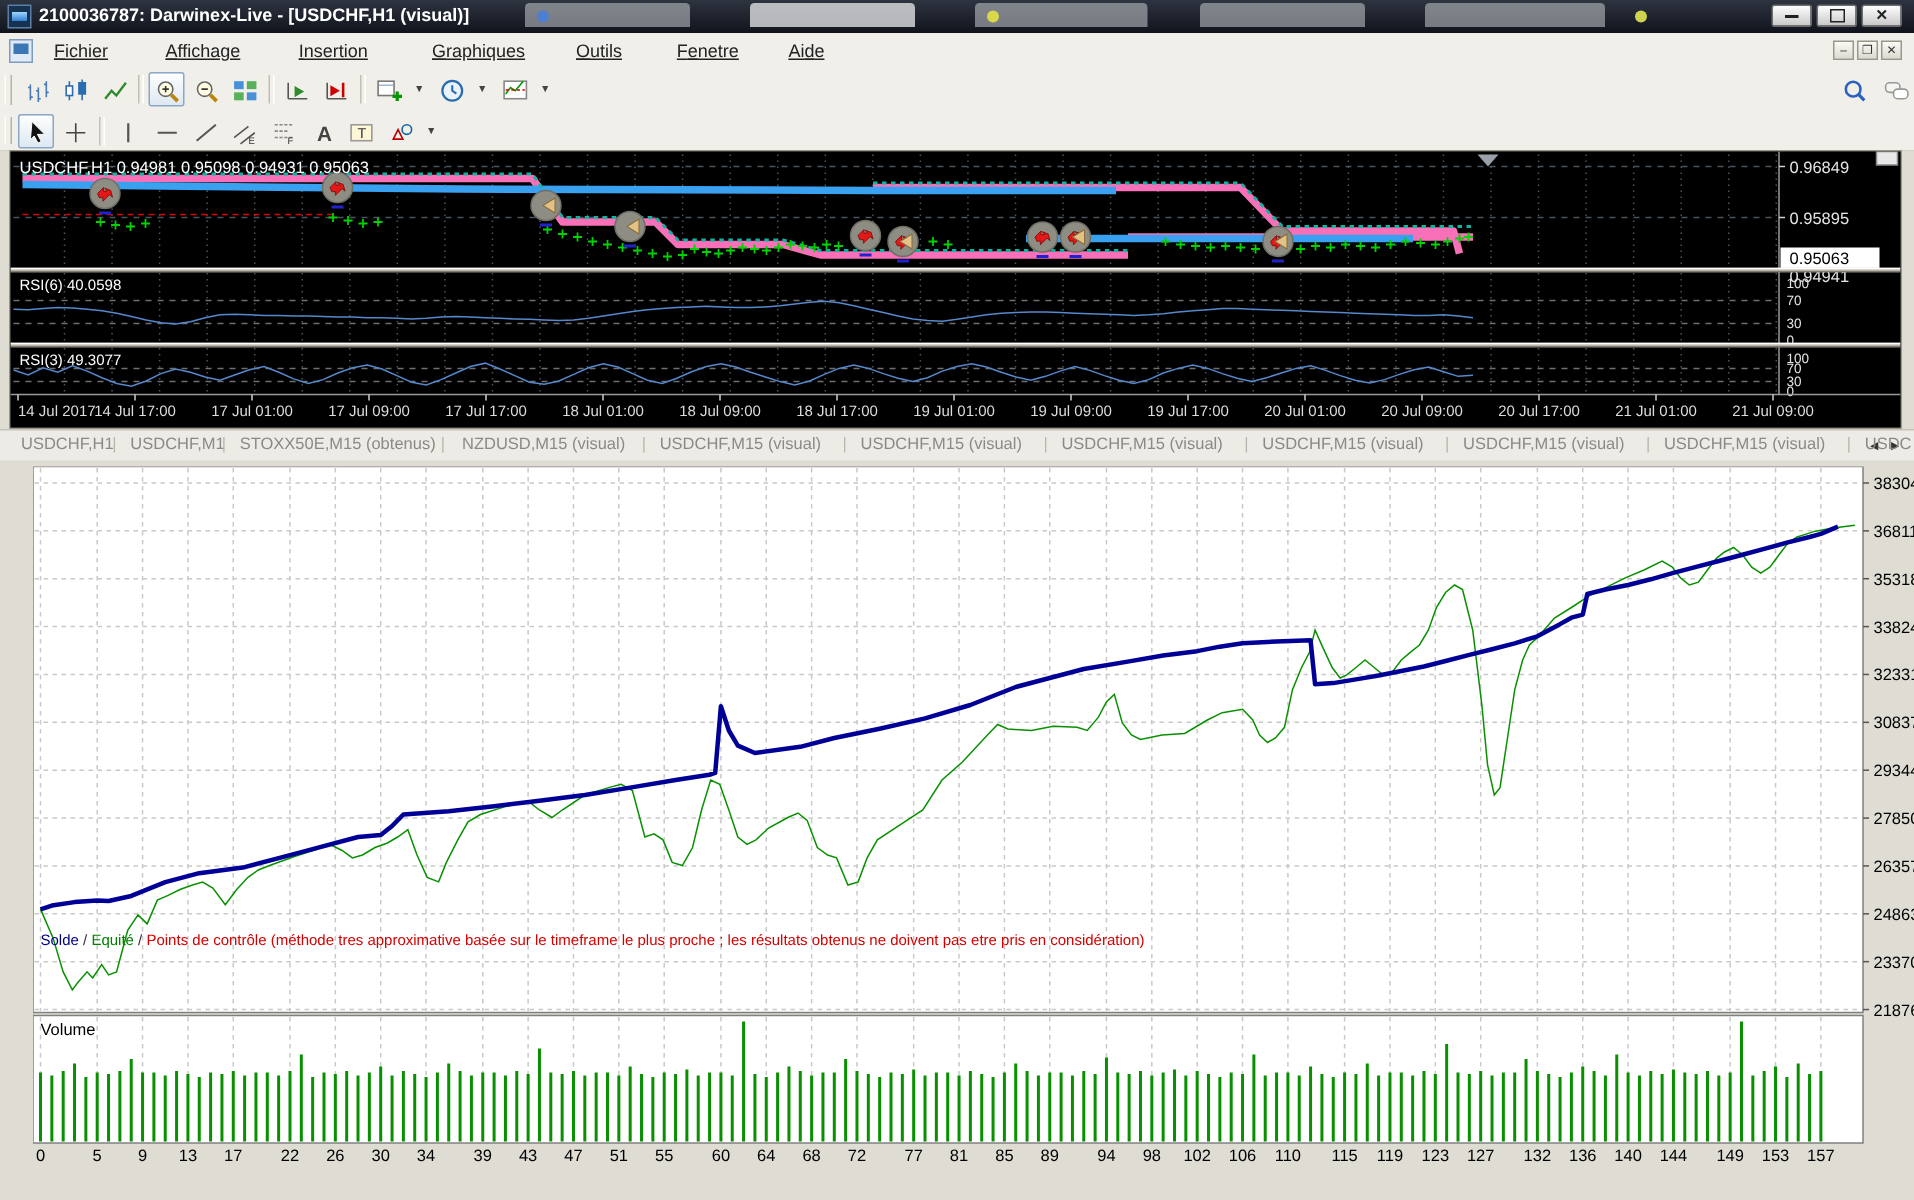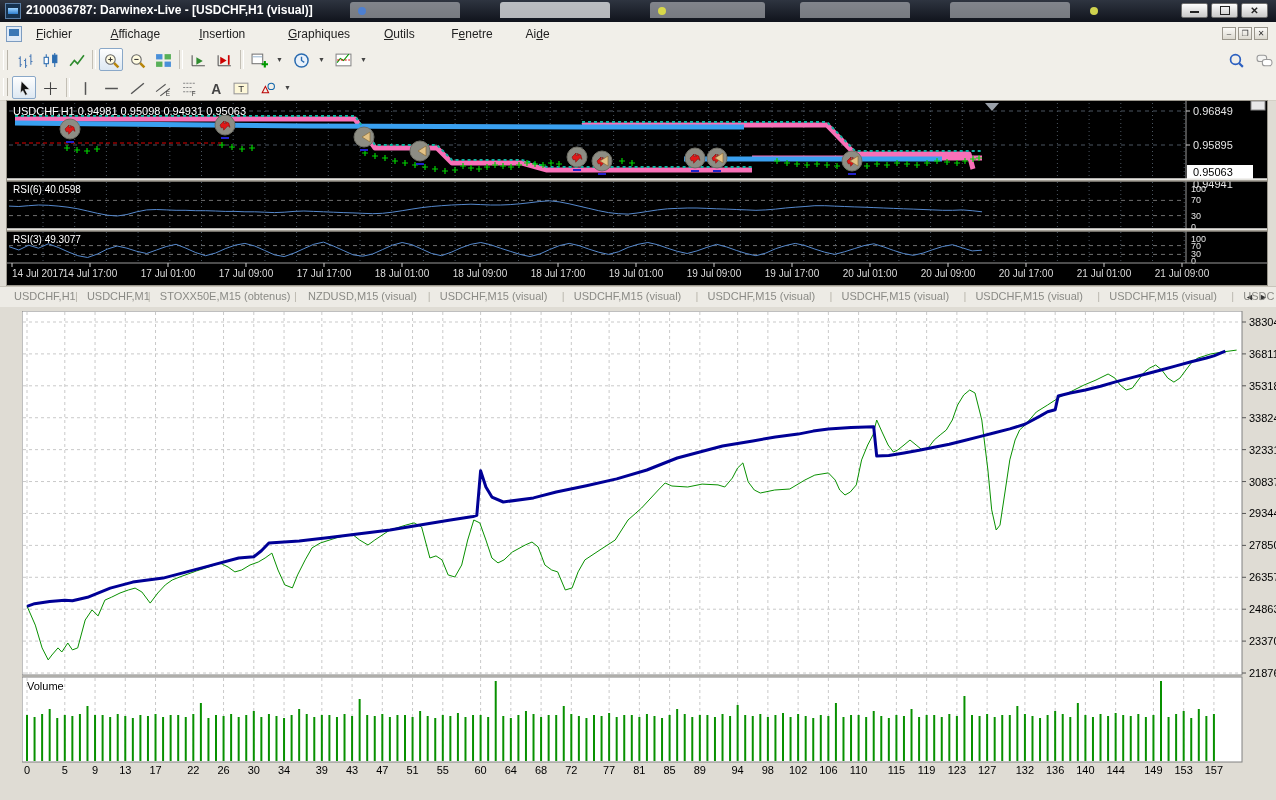--- a/index.html
+++ b/index.html
@@ -20,21 +20,21 @@
     background:linear-gradient(#fdfdfd,#c9c9c9);color:#222;font-size:10px;line-height:13px;
     text-align:center;box-sizing:border-box;}
   .wbtn .minbar{display:inline-block;width:9px;height:2px;background:#222;margin-bottom:1px;}
   .wbtn .maxbox{display:inline-block;width:8px;height:7px;border:1.5px solid #222;margin-top:2px;}
   
   #menubar{position:absolute;left:0;top:22px;width:1276px;height:24px;background:#f1efe9;
     border-bottom:1px solid #d4d0c6;font-size:12px;color:#222;}
   .menu-ico{position:absolute;left:6px;top:4px;width:16px;height:16px;background:#dfeaf6;
     border:1px solid #7d9cc0;box-sizing:border-box;}
   .menu-ico i{position:absolute;left:2px;top:2px;width:10px;height:7px;background:#3a77b5;}
-  .menu-item{position:absolute;top:4px;padding:1px 6px;cursor:default;}
+  .menu-item{position:absolute;top:4px;padding:1px 6px;cursor:default;text-decoration:underline;}
   .menu-item u{text-decoration:underline;}
   .cbtn{position:absolute;top:5px;width:14px;height:13px;border:1px solid #9a968c;
     background:linear-gradient(#fbfaf7,#dcd9d0);font-size:8px;line-height:12px;text-align:center;
     color:#333;box-sizing:border-box;}
   
   .toolbar{position:absolute;left:0;width:1276px;background:#f1efe9;border-bottom:1px solid #d4d0c6;}
   #tb1{top:46px;height:28px;}
   #tb2{top:74px;height:26px;}
   .grip{position:absolute;left:3px;top:4px;bottom:4px;width:3px;
     border-left:1px solid #fff;border-right:1px solid #b8b4aa;}
@@ -550,20 +550,23 @@
     <span class="ct sep" style="left: 963.4px;">|</span>
     <span class="ct" style="left: 975.4px;">USDCHF,M15 (visual)</span>
     <span class="ct sep" style="left: 1097.3px;">|</span>
     <span class="ct" style="left: 1109.3px;">USDCHF,M15 (visual)</span>
     <span class="ct sep" style="left: 1231.2px;">|</span>
     <span class="ct" style="left: 1243.2px;">USDC</span>
   </div>
 
 <div id="testerpanel">
 
+  <div id="note">
+    <span class="solde">Solde</span><span class="sl"> / </span><span class="equite">Equité</span><span class="sl"> / </span><span class="warn">Points de contrôle (méthode tres approximative basée sur le timeframe le plus proche ; les résultats obtenus ne doivent pas etre pris en considération)</span>
+  </div>
   <svg id="testerSvg" width="1254" height="466" style="position:absolute;left:22px;top:4px;">
       <rect x="0" y="0" width="1220" height="364" fill="#fff" stroke="#808080"></rect>
       <rect x="0" y="366" width="1220" height="85" fill="#fff" stroke="#808080"></rect>
       <line x1="5" y1="1" x2="5" y2="363" stroke="#c9c9c9" stroke-dasharray="3,3"></line>
       <line x1="5" y1="367" x2="5" y2="450" stroke="#c9c9c9" stroke-dasharray="3,3"></line>
       <line x1="42.8" y1="1" x2="42.8" y2="363" stroke="#c9c9c9" stroke-dasharray="3,3"></line>
       <line x1="42.8" y1="367" x2="42.8" y2="450" stroke="#c9c9c9" stroke-dasharray="3,3"></line>
       <line x1="73.03999999999999" y1="1" x2="73.03999999999999" y2="363" stroke="#c9c9c9" stroke-dasharray="3,3"></line>
       <line x1="73.03999999999999" y1="367" x2="73.03999999999999" y2="450" stroke="#c9c9c9" stroke-dasharray="3,3"></line>
       <line x1="103.28" y1="1" x2="103.28" y2="363" stroke="#c9c9c9" stroke-dasharray="3,3"></line>

